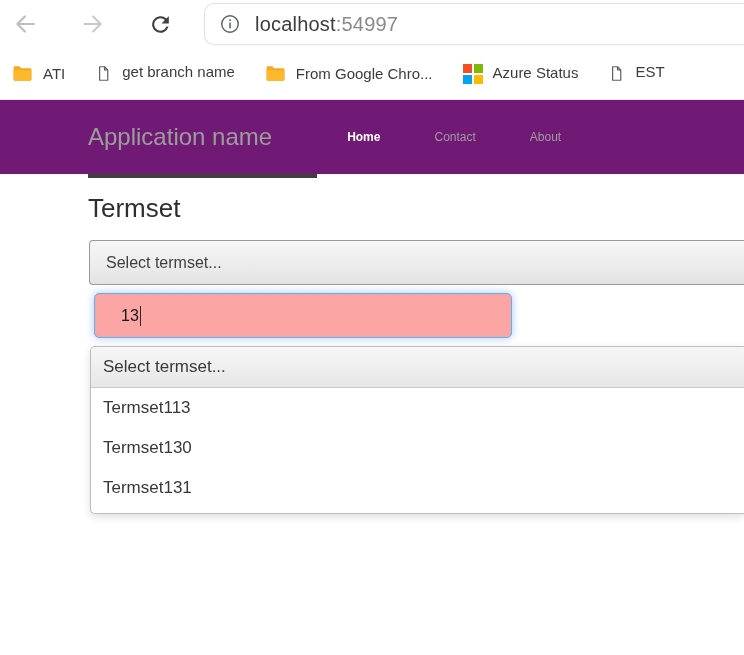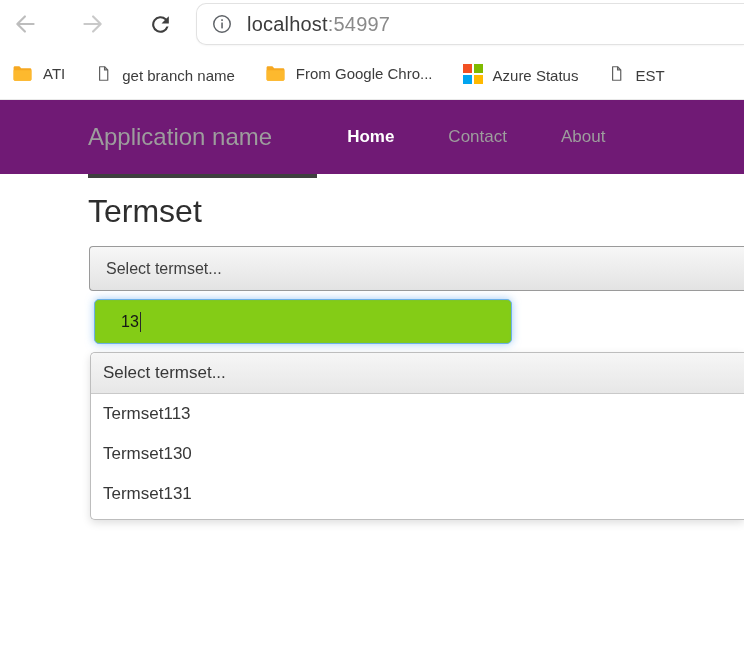--- a/index.html
+++ b/index.html
@@ -8,57 +8,57 @@
     font-family:"Liberation Sans","DejaVu Sans",sans-serif;
     -webkit-font-smoothing:antialiased;
   }
   
   .topbar{height:48px;display:flex;align-items:center;background:#fff;}
   .navbtn{width:36px;height:36px;display:flex;align-items:center;justify-content:center;border-radius:6px;flex:0 0 auto;}
   .navbtn.back{margin-left:8px;}
   .navbtn.fwd{margin-left:30px;}
   .navbtn.refresh{margin-left:32px;}
   .addressbar{
-    flex:1;height:40px;margin-left:18px;background:#fff;
+    flex:1;height:40px;margin-left:26px;background:#fff;
     border:1px solid #e2e2e2;border-right:none;border-radius:10px 0 0 10px;
     display:flex;align-items:center;padding-left:14px;
     box-shadow:0 1px 2px rgba(0,0,0,0.04);
   }
   .url{margin-left:14px;font-size:20px;letter-spacing:.2px;}
   .url .host{color:#3c3c3c;}
   .url .port{color:#8a8a8a;}
   
   .bookmarks{
     height:51px;display:flex;align-items:center;gap:30px;
     padding-left:12px;background:#fff;border-bottom:1px solid #e9e9e9;
   }
-  .bm{display:flex;align-items:flex-end;gap:10px;font-size:15px;color:#3c3c3c;white-space:nowrap;}
+  .bm{display:flex;align-items:flex-start;gap:10px;font-size:15px;color:#3c3c3c;white-space:nowrap;}
   .ms-logo{display:grid;grid-template-columns:9px 9px;grid-template-rows:9px 9px;gap:2px;}
   .ms-sq{width:9px;height:9px;background:#ccc;}
   
   .navbar{
     height:74px;background:#701a75;display:flex;align-items:center;
     padding-left:88px;position:relative;
   }
   .brand{font-size:24px;color:#9d9d9d;margin-right:48px;}
-  .navlink{font-size:17px;color:#9d9d9d;padding:0 27px;}
+  .navlink{font-size:12px;color:#9d9d9d;padding:0 27px;}
   .navlink.active{color:#fff;font-weight:bold;}
   .brand-strip{margin-left:88px;width:229px;height:4px;background:#3f3f3f;}
   
-  .page-title{margin:15px 0 16px 88px;font-size:32px;font-weight:500;color:#2e2e2e;}
+  .page-title{margin:15px 0 16px 88px;font-size:26px;font-weight:500;color:#2e2e2e;}
   .select{
     margin-left:89px;height:45px;box-sizing:border-box;
     border:1px solid #9a9a9a;border-right:none;border-radius:4px 0 0 4px;
     background:linear-gradient(#f7f7f7,#e3e3e3);
     display:flex;align-items:center;padding-left:16px;
     font-size:16px;color:#3f3f3f;
   }
   .search{
     margin:8px 0 0 94px;width:418px;height:45px;box-sizing:border-box;
-    border:1px solid #6cb0e8;border-radius:5px;background:#84cc16;
+    border:1px solid #6cb0e8;border-radius:5px;background:#fca5a5;
     box-shadow:0 0 8px rgba(82,158,236,0.55), inset 0 0 2px rgba(82,158,236,0.25);
     display:flex;align-items:center;padding-left:26px;
     font-size:16px;color:#161616;
   }
   .caret{width:1px;height:20px;background:#2a2a2a;margin-left:1px;}
   .listbox{
     margin:8px 0 0 90px;background:#fff;box-sizing:border-box;
     border:1px solid #bdbdbd;border-right:none;border-radius:5px 0 0 5px;
     box-shadow:0 3px 9px rgba(0,0,0,0.13);
     padding-bottom:5px;

